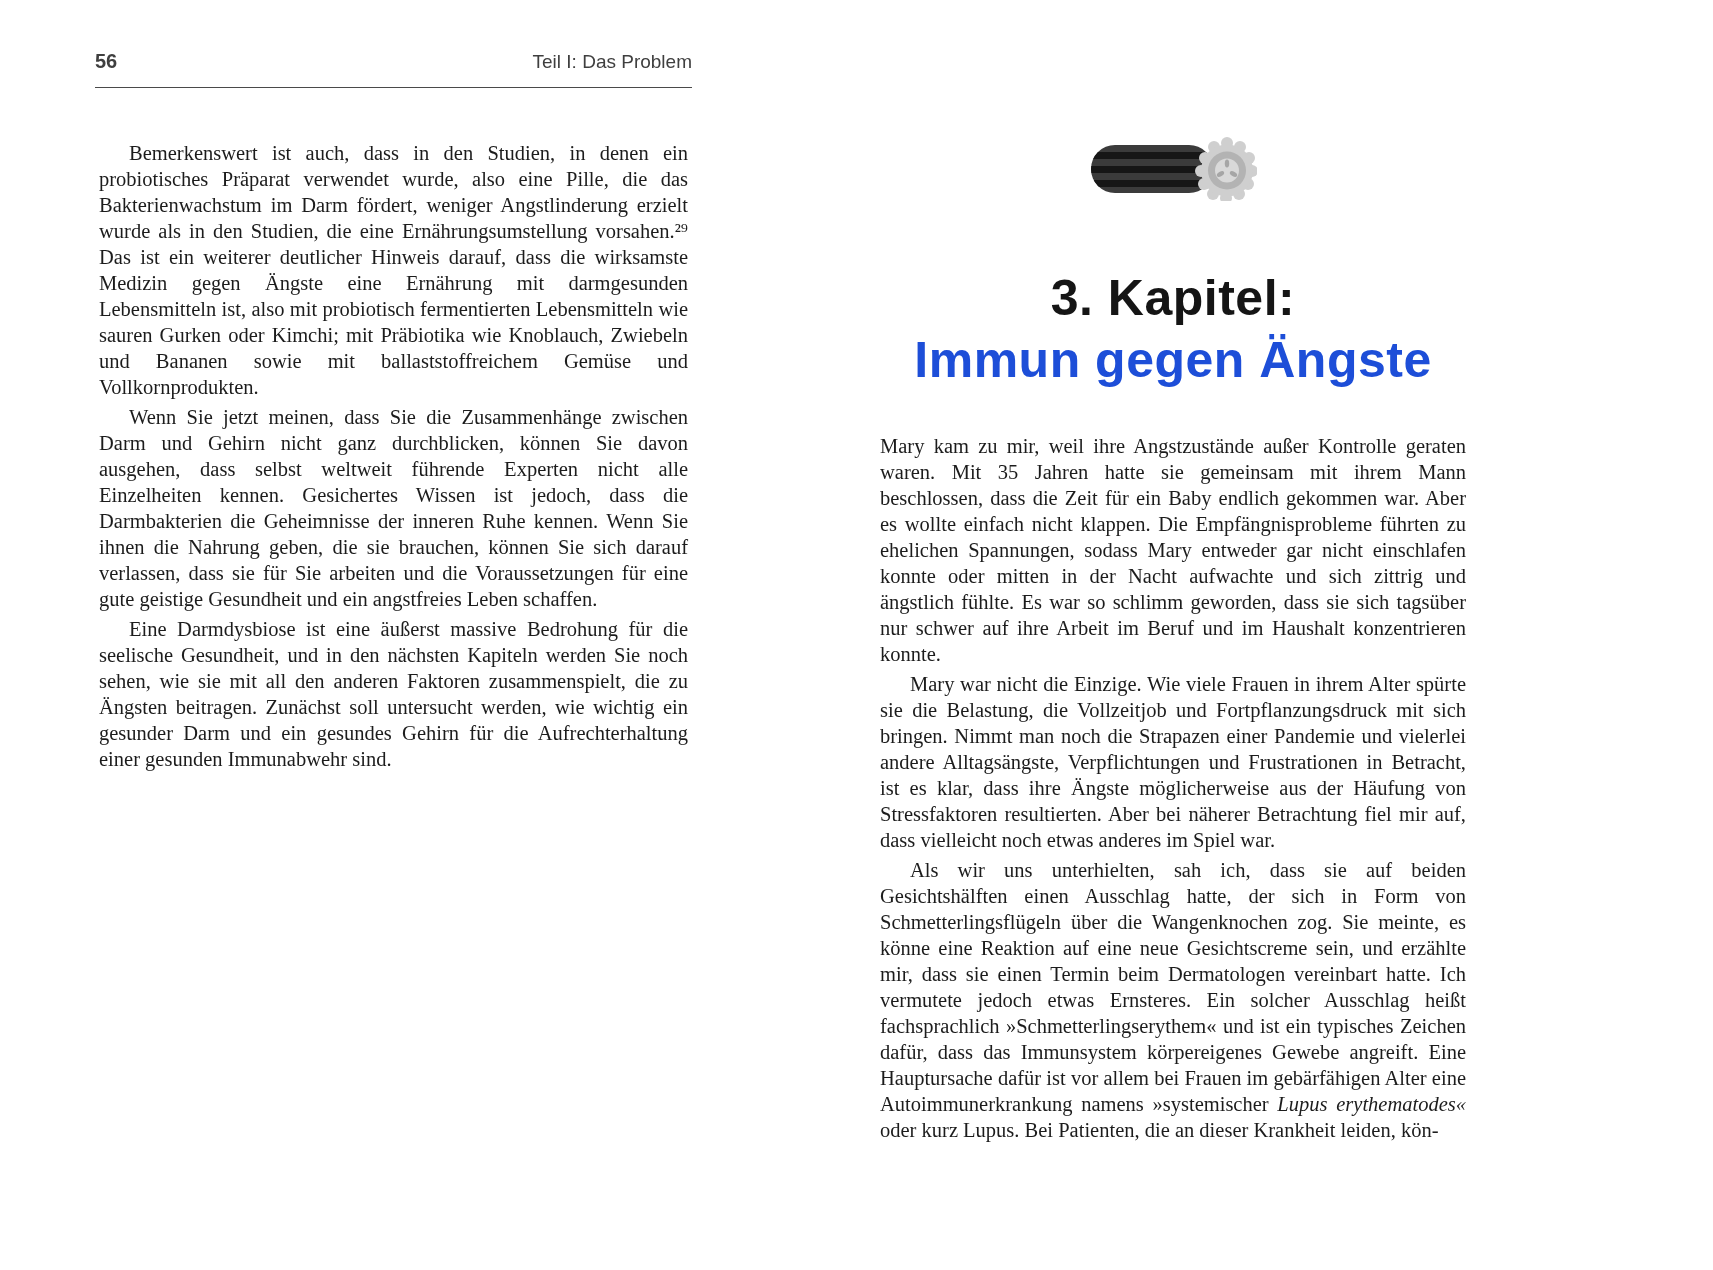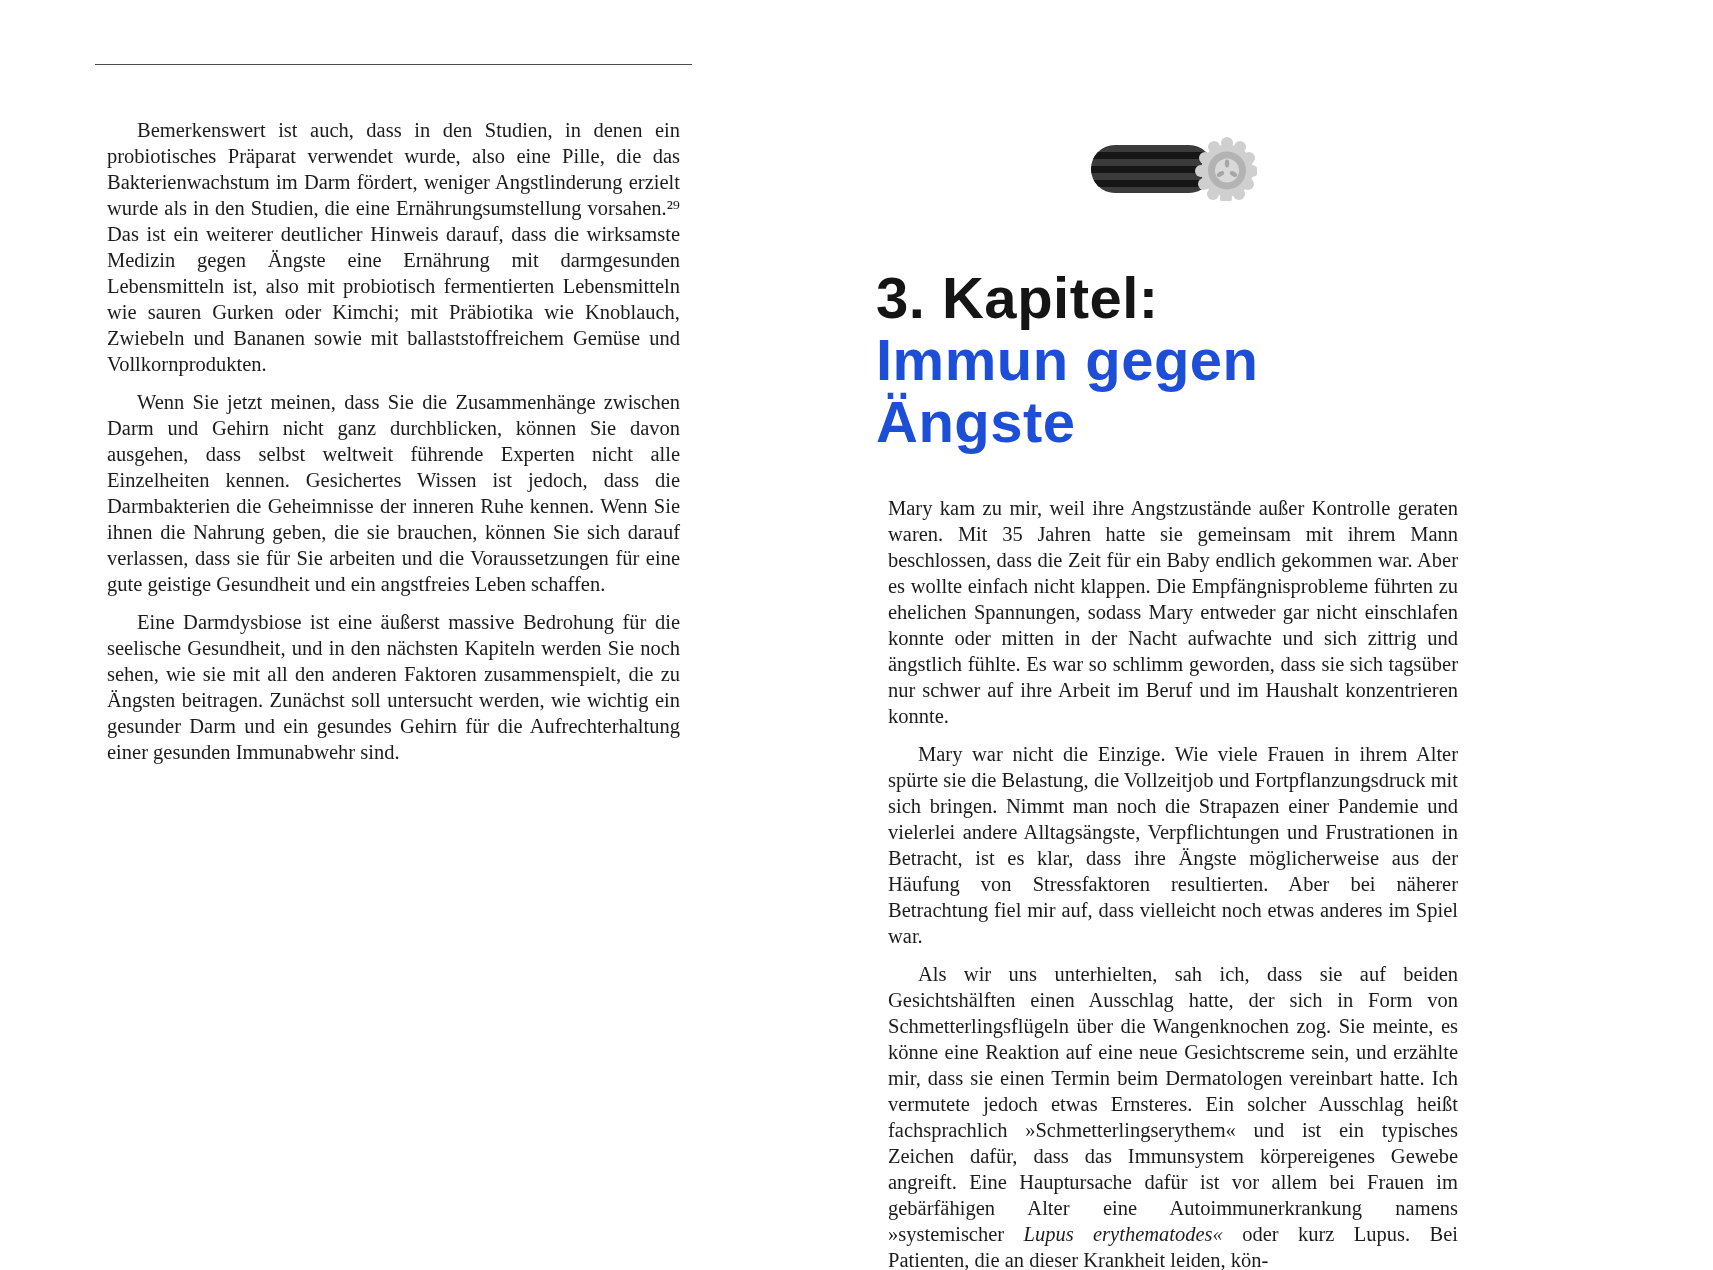--- a/index.html
+++ b/index.html
@@ -38,56 +38,60 @@
     margin: 14px 0 0 0;
   }
   .body-text {
     margin-top: 52px;
     font-size: 20.5px;
     line-height: 26px;
     text-align: justify;
     hyphens: auto;
     -webkit-hyphens: auto;
   }
-  .body-text p { margin: 12px; }
+  .body-text p { margin: 4px; }
   .body-text p.indent { text-indent: 30px; }
   .body-text em { }
 
   
   .page-right {
     position: absolute;
     left: 876px; top: 0;
     width: 594px;
   }
   .chapter-icon {
     margin: 137px auto 0 auto;
     width: 168px; height: 64px;
   }
   .chapter-heading {
     margin: 66px 0 0 0;
     font-family: "Liberation Sans", sans-serif;
     font-weight: bold;
-    font-size: 58px;
+    font-size: 50px;
     line-height: 62px;
-    text-align: left;
+    text-align: center;
     letter-spacing: 0.5px;
     color: #151515;
   }
   .chapter-heading .chapter-subtitle {
     display: block;
     color: #1d4ed8;
   }
   .page-right .body-text { margin-top: 42px; }
 </style>
 </head>
 <body>
 
 <div class="spread">
 
   <section class="page-left">
+    <div class="page-header">
+      <span class="page-number">56</span>
+      <span class="running-head">Teil I: Das Problem</span>
+    </div>
     <hr class="header-rule">
 
     <div class="body-text">
       <p class="indent">Bemerkenswert ist auch, dass in den Studien, in denen ein probiotisches Präparat verwendet wurde, also eine Pille, die das Bakterienwachstum im Darm fördert, weniger Angstlinderung erzielt wurde als in den Studien, die eine Ernährungsumstellung vorsahen.²⁹ Das ist ein weiterer deutlicher Hinweis darauf, dass die wirksamste Medizin gegen Ängste eine Ernährung mit darmgesunden Lebensmitteln ist, also mit probiotisch fermentierten Lebensmitteln wie sauren Gurken oder Kimchi; mit Präbiotika wie Knoblauch, Zwiebeln und Bananen sowie mit ballaststoffreichem Gemüse und Vollkornprodukten.</p>
       <p class="indent">Wenn Sie jetzt meinen, dass Sie die Zusammenhänge zwischen Darm und Gehirn nicht ganz durchblicken, können Sie davon ausgehen, dass selbst weltweit führende Experten nicht alle Einzelheiten kennen. Gesichertes Wissen ist jedoch, dass die Darmbakterien die Geheimnisse der inneren Ruhe kennen. Wenn Sie ihnen die Nahrung geben, die sie brauchen, können Sie sich darauf verlassen, dass sie für Sie arbeiten und die Voraussetzungen für eine gute geistige Gesundheit und ein angstfreies Leben schaffen.</p>
       <p class="indent">Eine Darmdysbiose ist eine äußerst massive Bedrohung für die seelische Gesundheit, und in den nächsten Kapiteln werden Sie noch sehen, wie sie mit all den anderen Faktoren zusammenspielt, die zu Ängsten beitragen. Zunächst soll untersucht werden, wie wichtig ein gesunder Darm und ein gesundes Gehirn für die Aufrechterhaltung einer gesunden Immunabwehr sind.</p>
     </div>
   </section>
 
   <section class="page-right">

